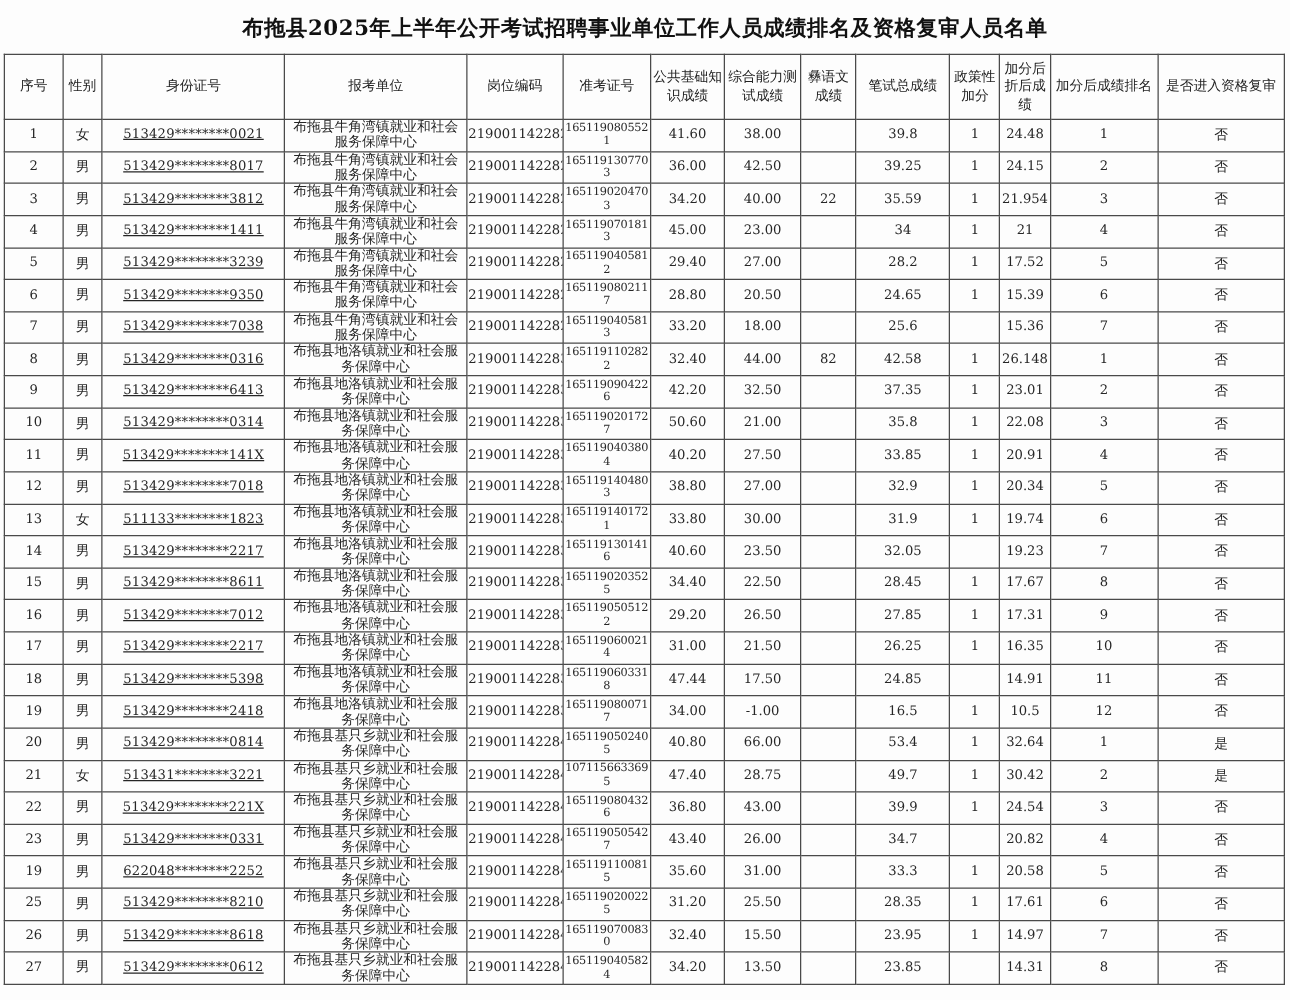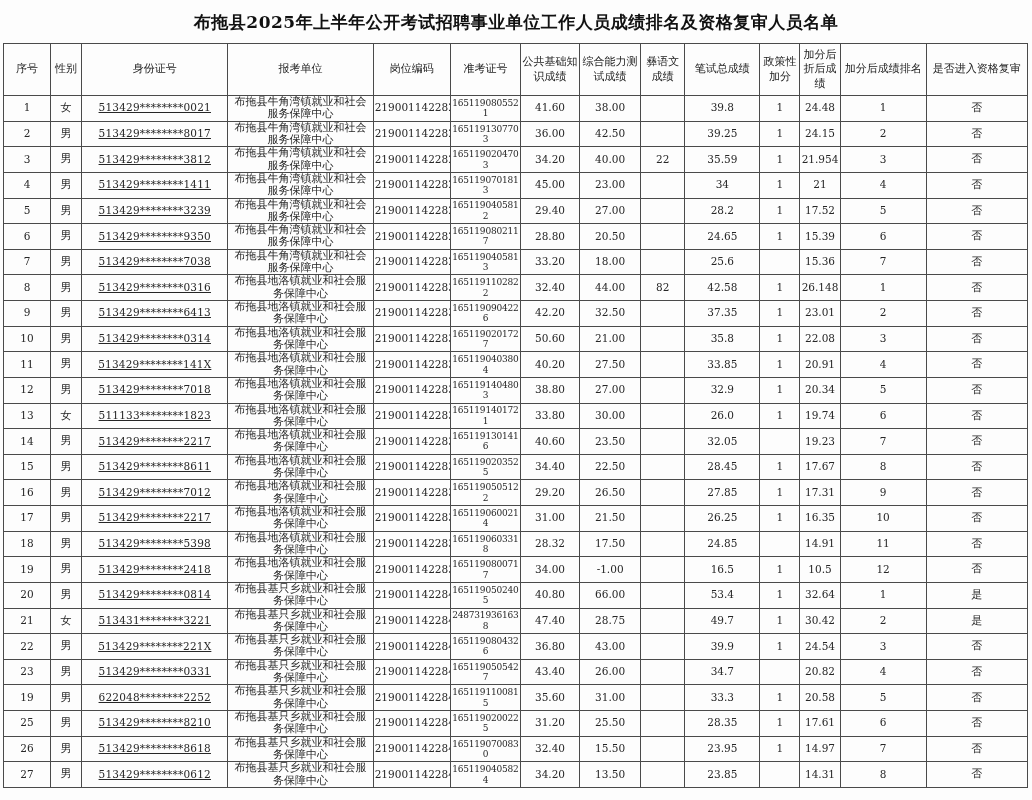--- a/index.html
+++ b/index.html
@@ -314,21 +314,21 @@
     <tr>
       <td class="c-num">13</td>
       <td>女</td>
       <td class="c-id">511133********1823</td>
       <td class="c-unit">布拖县地洛镇就业和社会服务保障中心</td>
       <td class="c-job">219001142283</td>
       <td class="c-exam">1651191401721</td>
       <td class="c-num">33.80</td>
       <td class="c-num">30.00</td>
       <td class="c-num"></td>
-      <td class="c-num">26.0</td>
+      <td class="c-num">31.9</td>
       <td class="c-num">1</td>
       <td class="c-num">19.74</td>
       <td class="c-num">6</td>
       <td>否</td>
     </tr>
 
     <tr>
       <td class="c-num">14</td>
       <td>男</td>
       <td class="c-id">513429********2217</td>
@@ -396,21 +396,21 @@
       <td>否</td>
     </tr>
 
     <tr>
       <td class="c-num">18</td>
       <td>男</td>
       <td class="c-id">513429********5398</td>
       <td class="c-unit">布拖县地洛镇就业和社会服务保障中心</td>
       <td class="c-job">219001142283</td>
       <td class="c-exam">1651190603318</td>
-      <td class="c-num">28.32</td>
+      <td class="c-num">47.44</td>
       <td class="c-num">17.50</td>
       <td class="c-num"></td>
       <td class="c-num">24.85</td>
       <td class="c-num"></td>
       <td class="c-num">14.91</td>
       <td class="c-num">11</td>
       <td>否</td>
     </tr>
 
     <tr>
@@ -446,21 +446,21 @@
       <td class="c-num">1</td>
       <td>是</td>
     </tr>
 
     <tr>
       <td class="c-num">21</td>
       <td>女</td>
       <td class="c-id">513431********3221</td>
       <td class="c-unit">布拖县基只乡就业和社会服务保障中心</td>
       <td class="c-job">219001142284</td>
-      <td class="c-exam">2487319361638</td>
+      <td class="c-exam">1071156633695</td>
       <td class="c-num">47.40</td>
       <td class="c-num">28.75</td>
       <td class="c-num"></td>
       <td class="c-num">49.7</td>
       <td class="c-num">1</td>
       <td class="c-num">30.42</td>
       <td class="c-num">2</td>
       <td>是</td>
     </tr>
 

